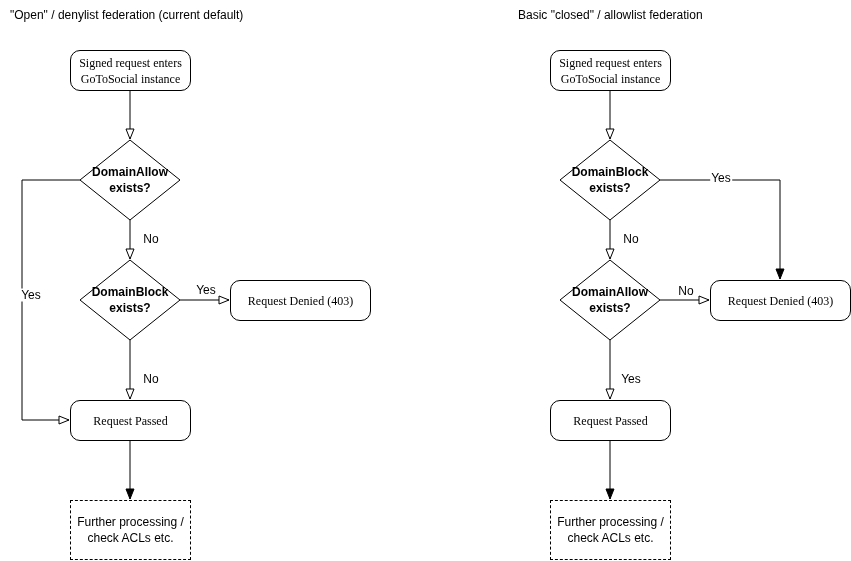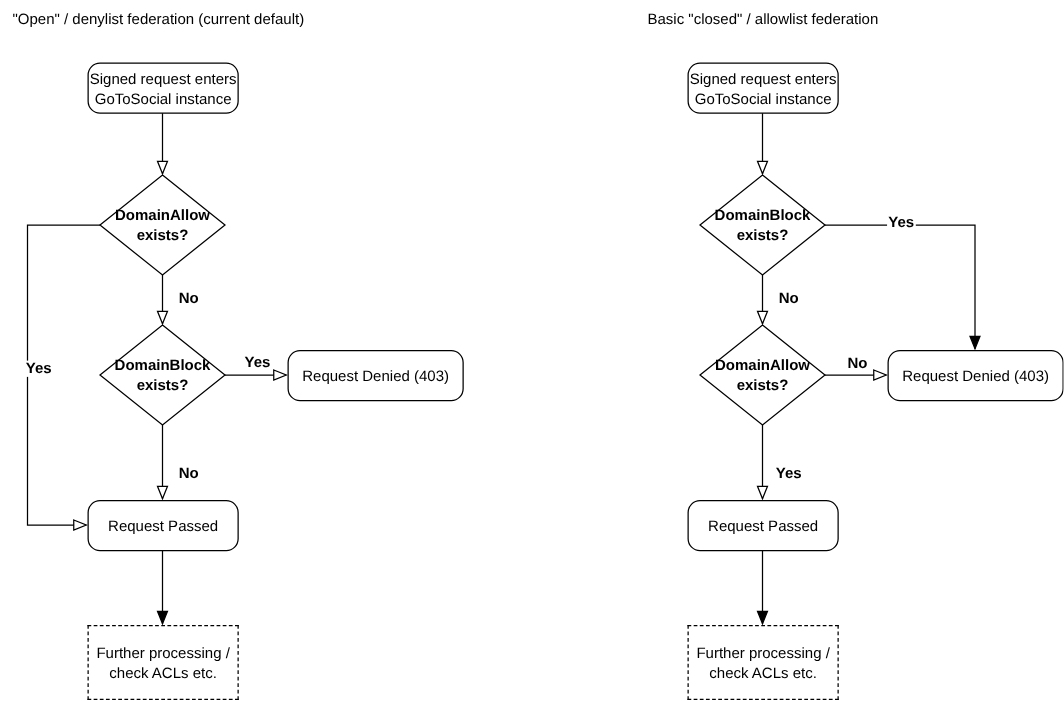--- a/index.html
+++ b/index.html
@@ -52,40 +52,40 @@
     text-align: center;
     font-size: 12px;
     line-height: 16px;
     color: var(--text);
     white-space: pre;
   }
   .node.box {
     background: var(--node-fill);
     border: 1px solid var(--stroke);
     border-radius: 10px;
+    font-family: Liberation Serif, serif;
   }
   .node.dashed {
     background: var(--node-fill);
     border: 1px dashed var(--stroke);
     border-radius: 0;
   }
   .node.diamond-label {
     background: transparent;
     font-weight: bold;
   }
   .edge-label {
     position: absolute;
     transform: translate(-50%, -50%);
     font-size: 12px;
     line-height: 13px;
     color: var(--text);
     background: var(--background);
     padding: 0 1px;
     white-space: pre;
-    font-weight: bold;
   }
 </style>
 </head>
 <body>
 
 <div class="canvas">
 
   <svg class="connectors" viewBox="0 0 851 561" xmlns="http://www.w3.org/2000/svg">
     <defs>
       <marker id="arrow-open" markerUnits="userSpaceOnUse" markerWidth="12" markerHeight="12" refX="11" refY="5" orient="auto">

